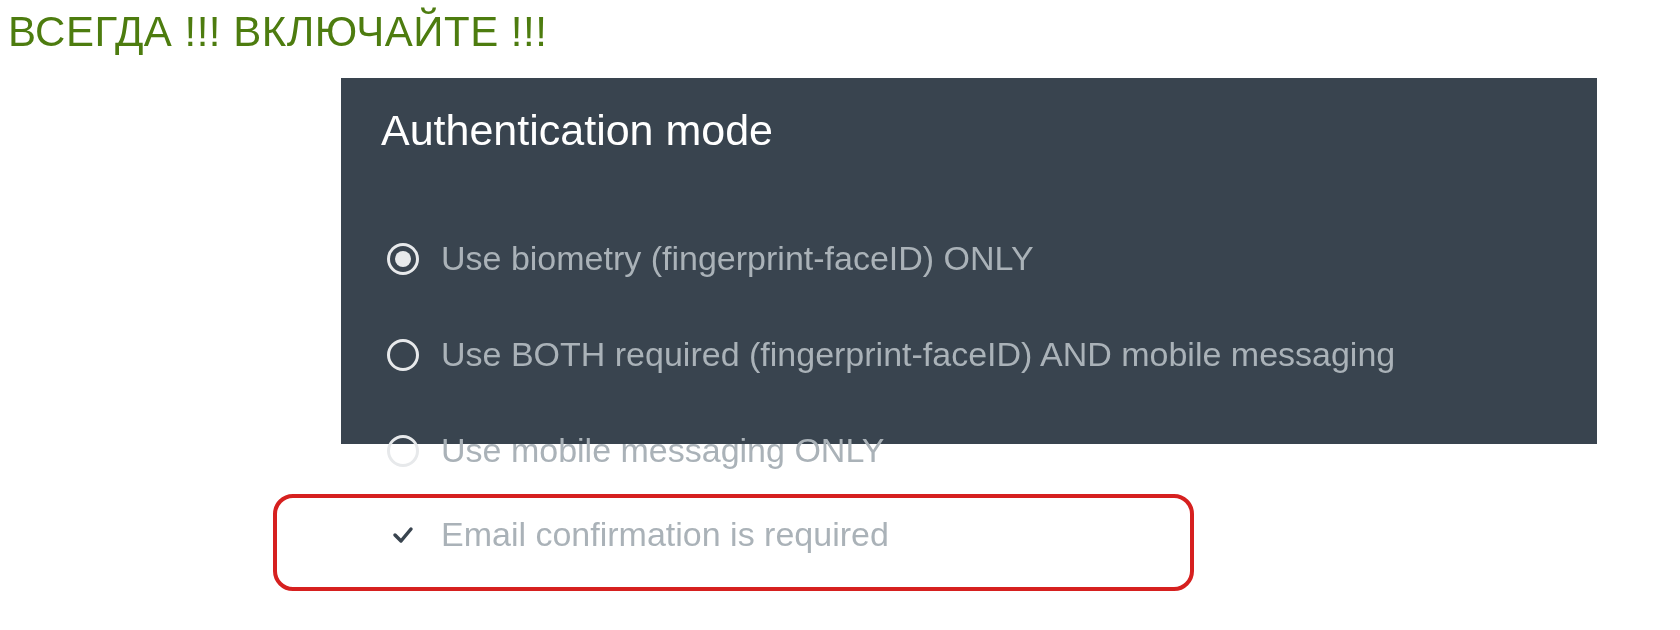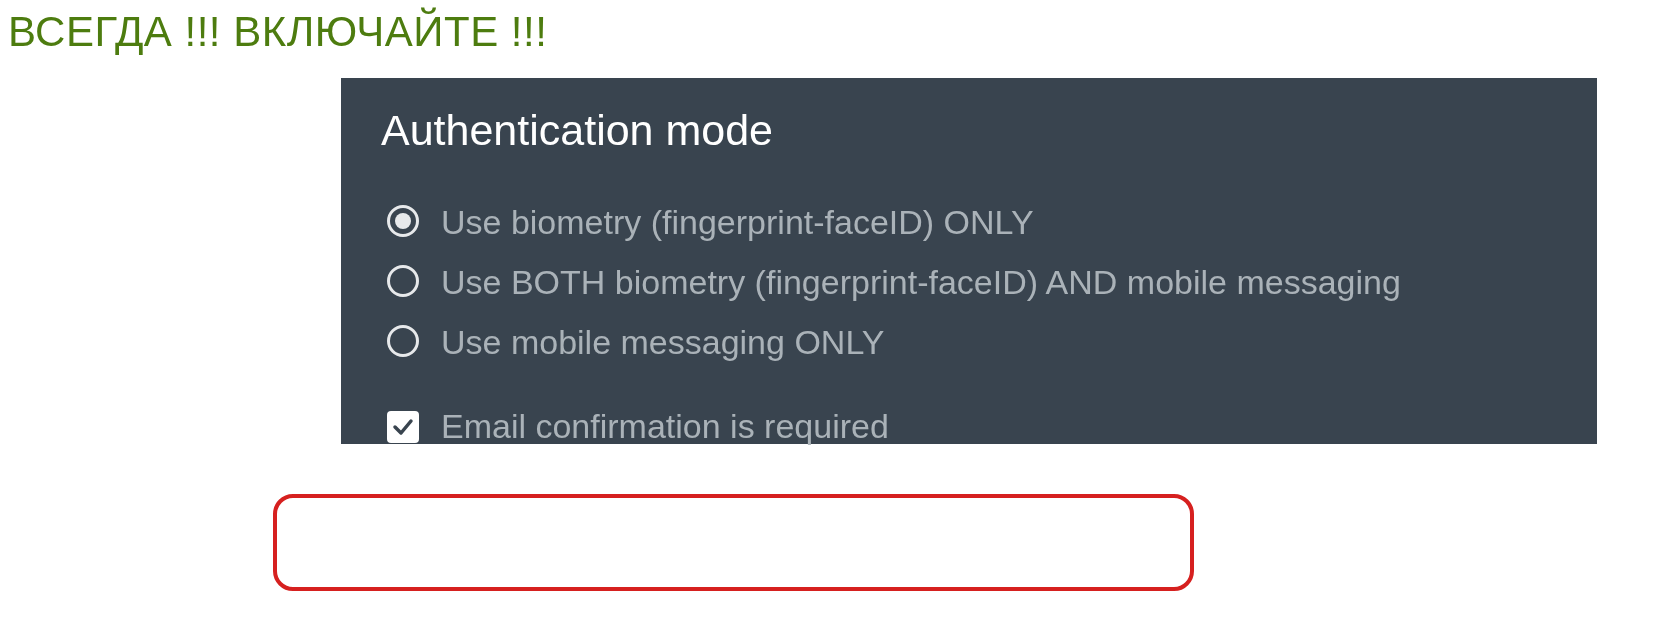--- a/index.html
+++ b/index.html
@@ -42,22 +42,23 @@
 
   .options {
     display: flex;
     flex-direction: column;
     gap: 26px;
     padding-left: 6px;
   }
 
   .option-row {
     display: flex;
-    align-items: flex-start;
+    align-items: flex-end;
     gap: 22px;
+    margin-top: 36px;
   }
 
   .radio {
     width: 32px;
     height: 32px;
     border: 3px solid #e7e9eb;
     border-radius: 50%;
     box-sizing: border-box;
     display: flex;
     align-items: center;
@@ -125,21 +126,21 @@
 
     <div class="option-row">
       <span class="radio">
         <span class="radio-inner"></span>
       </span>
       <span class="option-label">Use biometry (fingerprint-faceID) ONLY</span>
     </div>
 
     <div class="option-row">
       <span class="radio"></span>
-      <span class="option-label">Use BOTH biometry (fingerprint-faceID) AND mobile messaging</span>
+      <span class="option-label">Use BOTH required (fingerprint-faceID) AND mobile messaging</span>
     </div>
 
     <div class="option-row">
       <span class="radio"></span>
       <span class="option-label">Use mobile messaging ONLY</span>
     </div>
 
   </div>
 
   <div class="check-row">

